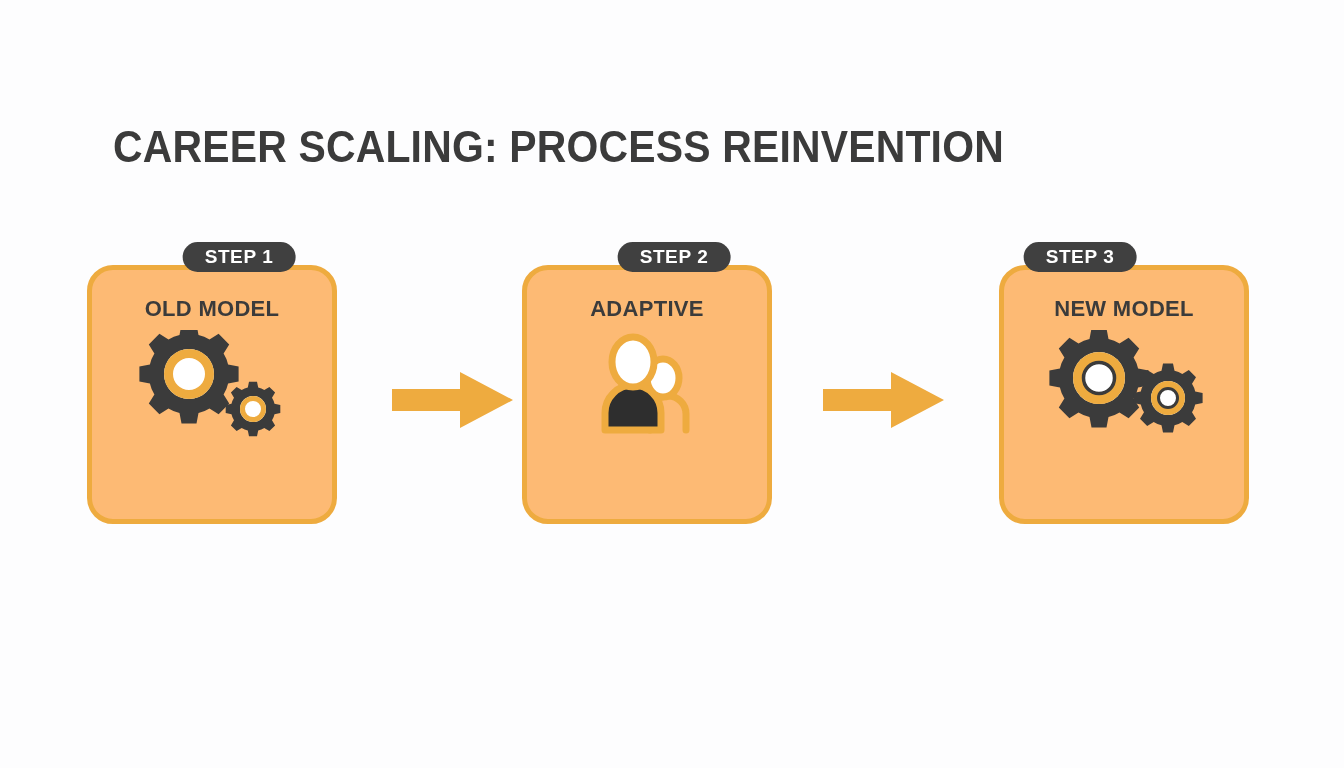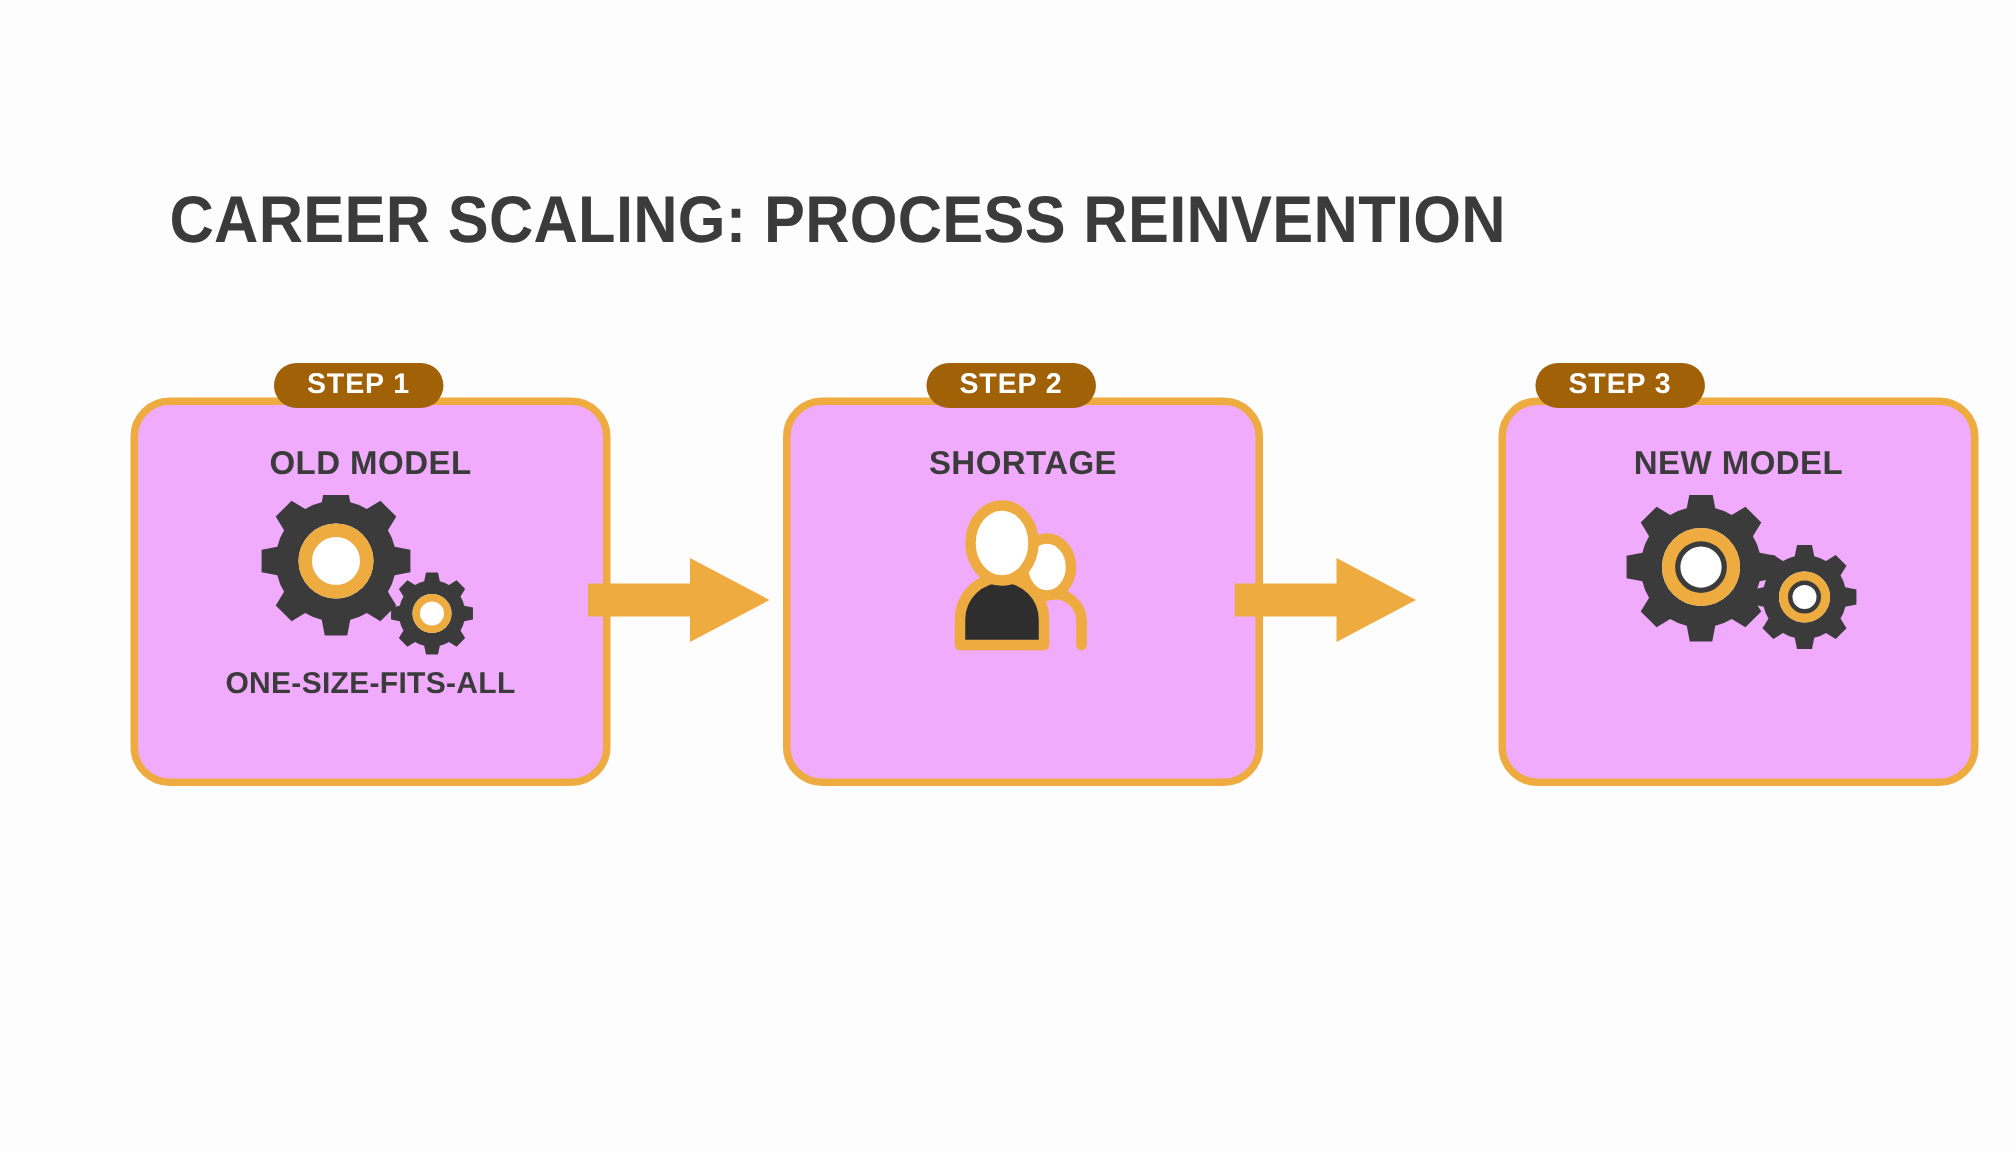--- a/index.html
+++ b/index.html
@@ -43,37 +43,37 @@
     left: 0;
     top: 242px;
     width: 1344px;
     height: 290px;
   }
 
   
   .card {
     position: absolute;
     top: 23px;
-    width: 320px;
+    width: 250px;
     height: 259px;
     border: 5px solid #eeab3f;
     border-radius: 26px;
-    background: #f0abfc;
+    background: #fdba74;
     box-sizing: border-box;
   }
   .card-1 { left: 87px; }
   .card-2 { left: 522px; }
   .card-3 { left: 952px; margin-left: 47px; }
 
   .badge {
     position: absolute;
     top: 0px;
     left: 50%;
     transform: translateX(-50%);
-    background: #a16207;
+    background: #404040;
     color: #ffffff;
     font-size: 19px;
     font-weight: bold;
     letter-spacing: 0.6px;
     padding: 5px 22px 6px 22px;
     border-radius: 16px;
     line-height: 1;
     white-space: nowrap;
     z-index: 5;
   }
@@ -148,34 +148,33 @@
               <circle cx="0" cy="0" r="20.5" fill="none" stroke="#eeab3f" stroke-width="9"></circle>
             </g>
 
             <g transform="translate(116,79)">
               <path fill="#3b3b3b" d="M -4,-25 L 4,-25 L 5.2,-19.2 A 19 19 0 0 1 11.3,-16.7 L 16.4,-19.8 L 22.1,-14.1 L 19,-9 A 19 19 0 0 1 21.5,-2.9 L 27.3,-1.7 L 27.3,6.3 L 21.5,7.5 A 19 19 0 0 1 19,13.6 L 22.1,18.7 L 16.4,24.4 L 11.3,21.3 A 19 19 0 0 1 5.2,23.8 L 4,29.6 L -4,29.6 L -5.2,23.8 A 19 19 0 0 1 -11.3,21.3 L -16.4,24.4 L -22.1,18.7 L -19,13.6 A 19 19 0 0 1 -21.5,7.5 L -27.3,6.3 L -27.3,-1.7 L -21.5,-2.9 A 19 19 0 0 1 -19,-9 L -22.1,-14.1 L -16.4,-19.8 L -11.3,-16.7 A 19 19 0 0 1 -5.2,-19.2 Z" transform="translate(0,-2.3)"></path>
               <circle cx="0" cy="0" r="13" fill="#ffffff"></circle>
               <circle cx="0" cy="0" r="10.5" fill="none" stroke="#eeab3f" stroke-width="5"></circle>
             </g>
           </svg>
         </div>
-        <div class="card-caption">ONE-SIZE-FITS-ALL</div>
       </div>
     </div>
     <div class="badge badge-1">STEP 1</div>
 
     <div class="arrow arrow-1">
       <svg width="122" height="60" viewBox="0 0 122 60" xmlns="http://www.w3.org/2000/svg">
         <path fill="#eeab3f" d="M 0,19 L 68,19 L 68,2 L 121,30 L 68,58 L 68,41 L 0,41 Z"></path>
       </svg>
     </div>
 
     <div class="card card-2">
       <div class="card-inner">
-        <div class="card-heading">SHORTAGE</div>
+        <div class="card-heading">ADAPTIVE</div>
         <div class="card-icon">
           <svg width="150" height="108" viewBox="0 0 150 108" xmlns="http://www.w3.org/2000/svg">
 
             <path d="M 78,100 L 78,84 A 18 18 0 0 1 96,66 A 18 18 0 0 1 114,84 L 114,100" fill="none" stroke="#eeab3f" stroke-width="7" stroke-linecap="round"></path>
 
             <ellipse cx="91" cy="48" rx="16" ry="19" fill="#ffffff" stroke="#eeab3f" stroke-width="7"></ellipse>
 
             <path d="M 33,100 L 33,83 A 28 28 0 0 1 61,55 A 28 28 0 0 1 89,83 L 89,100 Z" fill="#2e2e2e" stroke="#eeab3f" stroke-width="7" stroke-linejoin="round"></path>
 
             <ellipse cx="61" cy="32" rx="21" ry="25" fill="#ffffff" stroke="#eeab3f" stroke-width="7"></ellipse>

